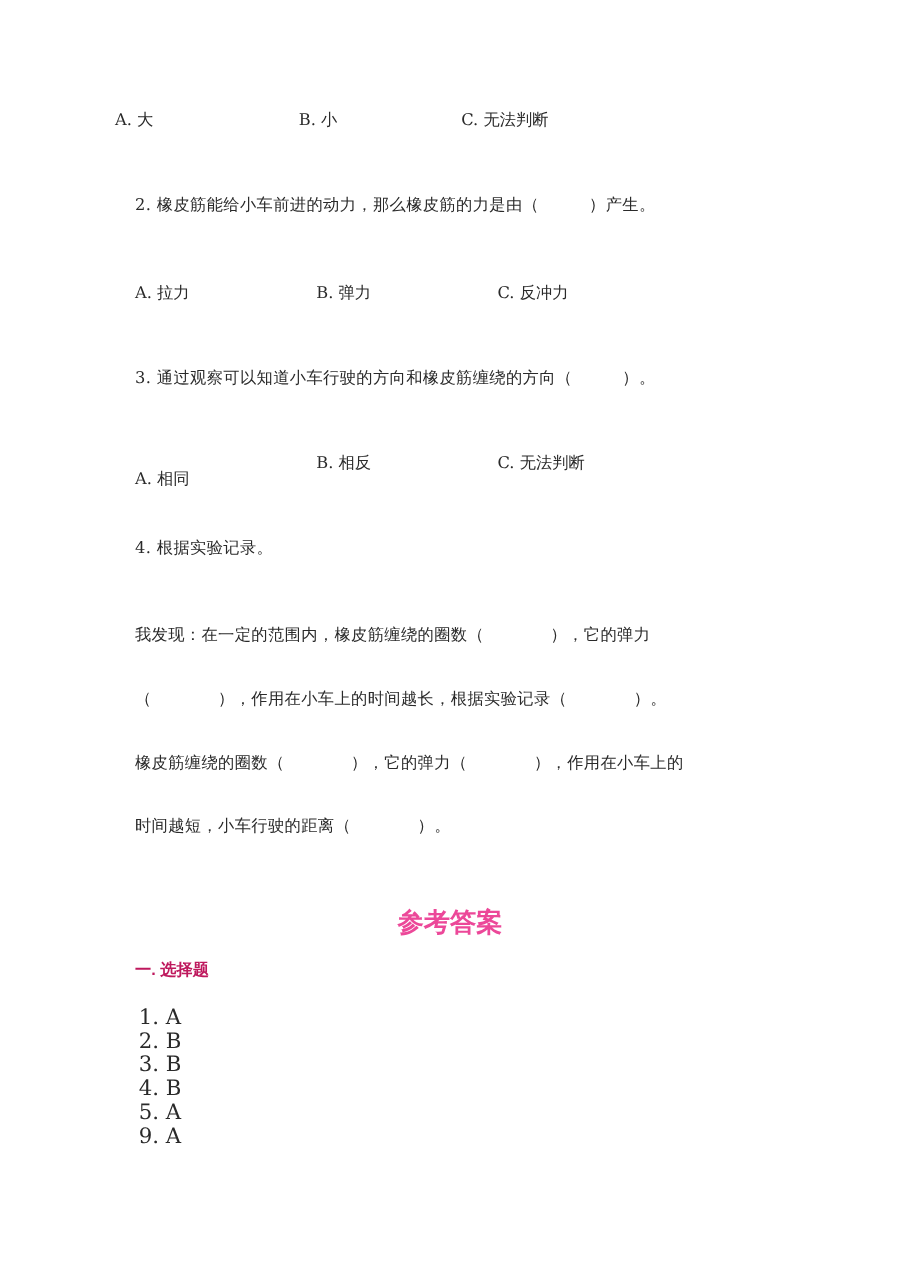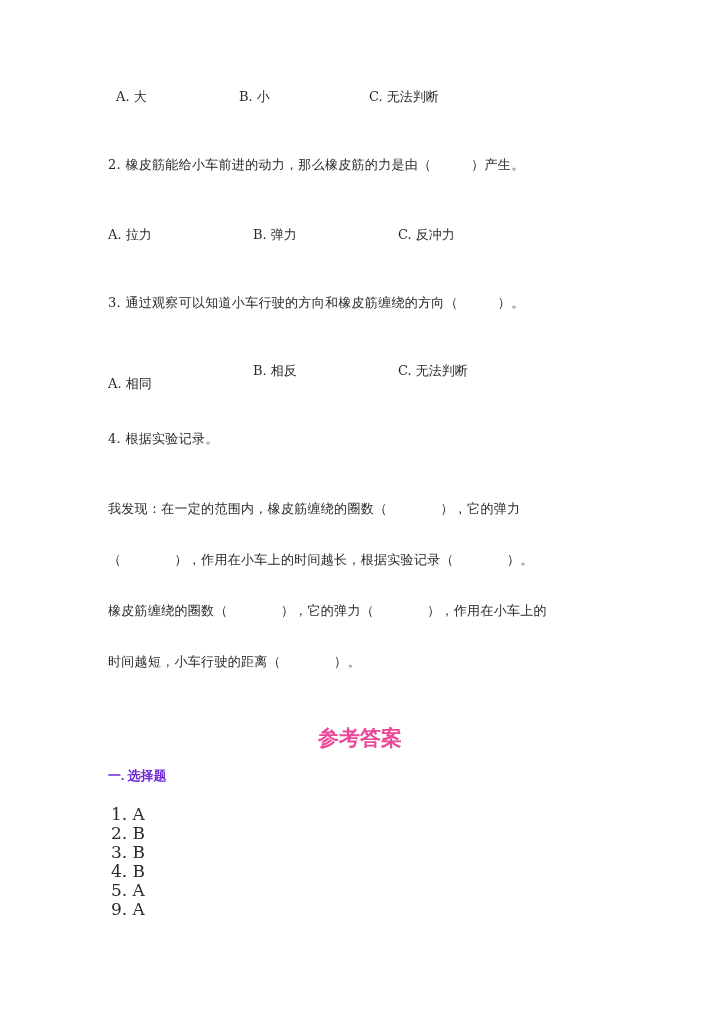--- a/index.html
+++ b/index.html
@@ -39,44 +39,44 @@
       font-family: "DejaVu Sans", "Liberation Sans", sans-serif;
       font-size: 21px;
       font-weight: bold;
       line-height: 28px;
       color: #ec4899;
     }
     .section {
       position: absolute;
       left: 108px;
       top: 767px;
-      font-family: Liberation Serif, serif;
+      font-family: Liberation Sans, sans-serif;
       font-size: 13px;
       font-weight: bold;
       line-height: 18px;
-      color: #6d28d9;
+      color: #be185d;
     }
     .answers {
       position: absolute;
       left: 111px;
       top: 805px;
       margin: 0;
       padding: 0;
       list-style: none;
     }
     .answers li {
       font-size: 17px;
       line-height: 19px;
       white-space: pre;
     }
   </style>
 </head>
 <body>
 
-<div class="opt" style="left:116px; top:88px;">A. 大</div>
+<div class="opt" style="left:92px; top:88px;">A. 大</div>
 <div class="opt" style="left:239px; top:88px;">B. 小</div>
 <div class="opt" style="left:369px; top:88px;">C. 无法判断</div>
 
 <div class="line" style="top:156px;">2. 橡皮筋能给小车前进的动力，那么橡皮筋的力是由（　　　）产生。</div>
 <div class="opt" style="left:108px; top:226px;">A. 拉力</div>
 <div class="opt" style="left:253px; top:226px;">B. 弹力</div>
 <div class="opt" style="left:398px; top:226px;">C. 反冲力</div>
 
 <div class="line" style="top:294px;">3. 通过观察可以知道小车行驶的方向和橡皮筋缠绕的方向（　　　）。</div>
 <div class="opt" style="left:108px; top:375px;">A. 相同</div>

